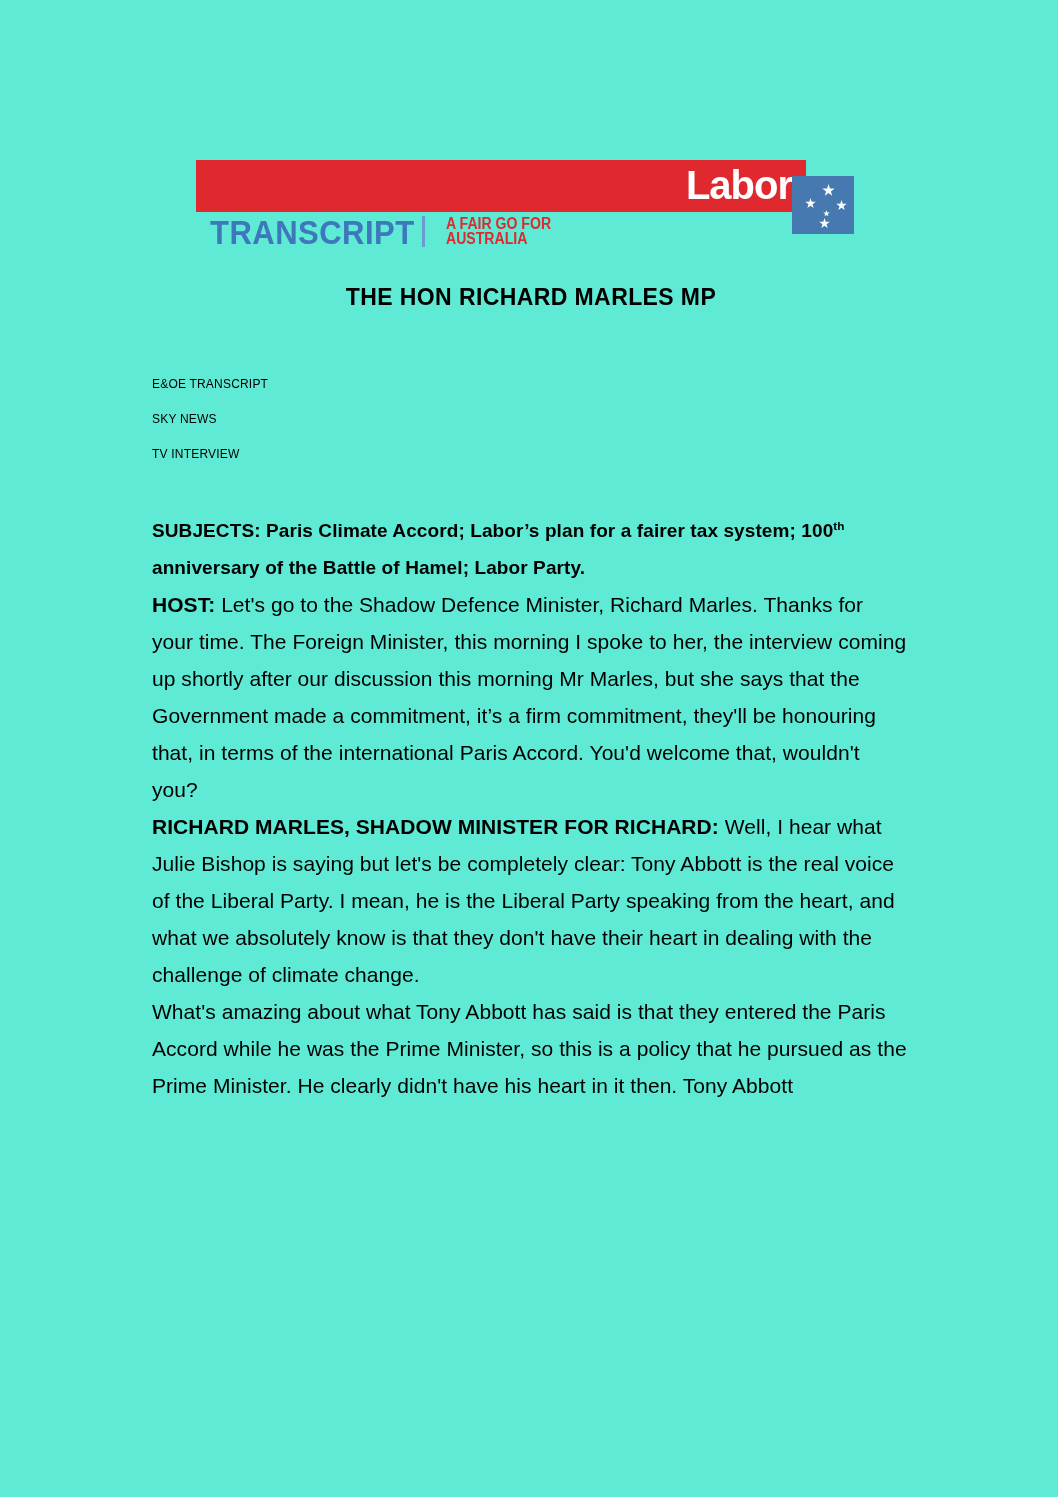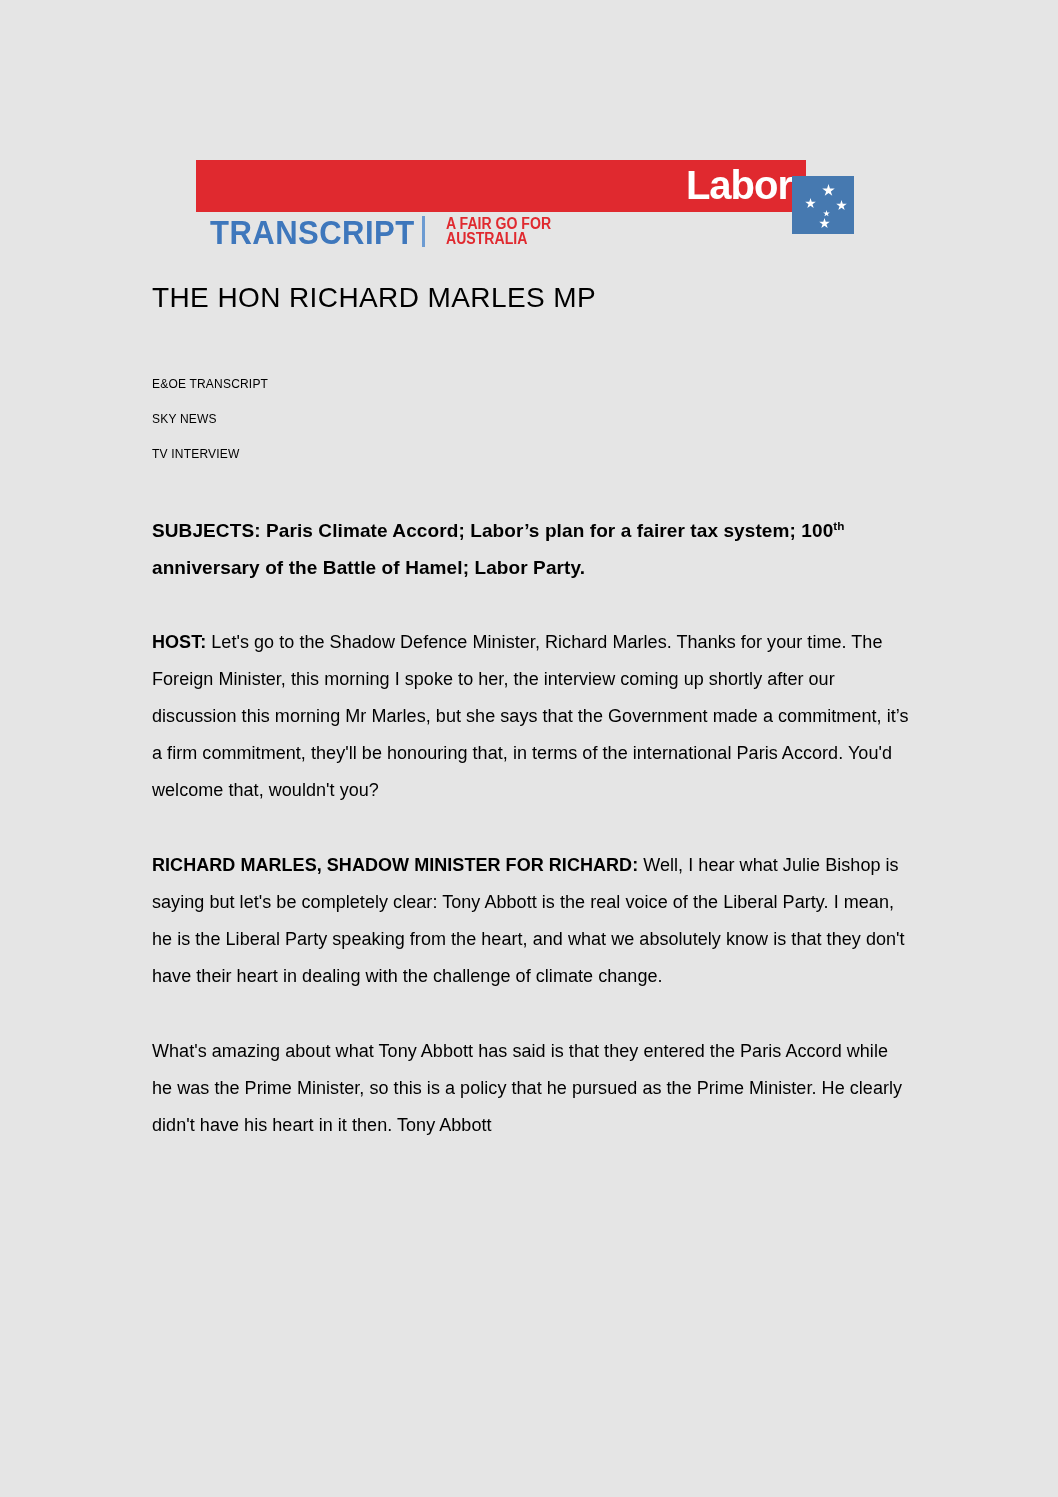--- a/index.html
+++ b/index.html
@@ -12,21 +12,21 @@
     height: 1497px;
     position: relative;
     font-family: "Liberation Sans", sans-serif;
     color: #000000;
     overflow: hidden;
   }
 
   .page {
     position: absolute;
     inset: 0;
-    background: #e5e5e5;
+    background: #5eead4;
   }
 
   
   .letterhead {
     position: absolute;
     left: 196px;
     top: 160px;
     width: 662px;
     height: 100px;
   }
@@ -124,22 +124,23 @@
 
   
   .doc {
     position: absolute;
     left: 152px;
     top: 276px;
     width: 758px;
   }
 
   .title-block {
-    font-weight: normal;
-    font-size: 28px;
+    text-align: center;
+    font-weight: bold;
+    font-size: 23px;
     line-height: 43px;
     letter-spacing: 0.4px;
   }
   .title-block div { white-space: nowrap; }
 
   .meta-block {
     margin-top: 48px;
     font-weight: normal;
     font-size: 12px;
     line-height: 35px;
@@ -153,22 +154,21 @@
     line-height: 37px;
     letter-spacing: 0.1px;
   }
   .subjects-block sup {
     font-size: 0.62em;
     vertical-align: super;
     line-height: 0;
   }
 
   .para {
-    margin-top: 38px;
-    font-size: 18px;
+    font-size: 21px;
     line-height: 37px;
     letter-spacing: 0.05px;
     text-align: left;
   }
   .para .speaker { font-weight: bold; }
 </style>
 </head>
 <body>
 
 <div class="page">

